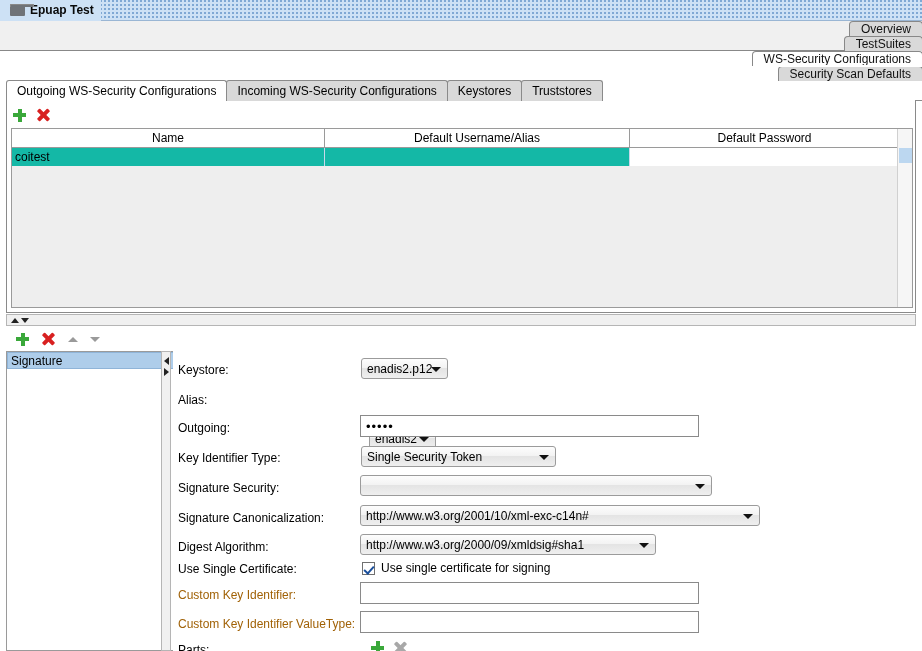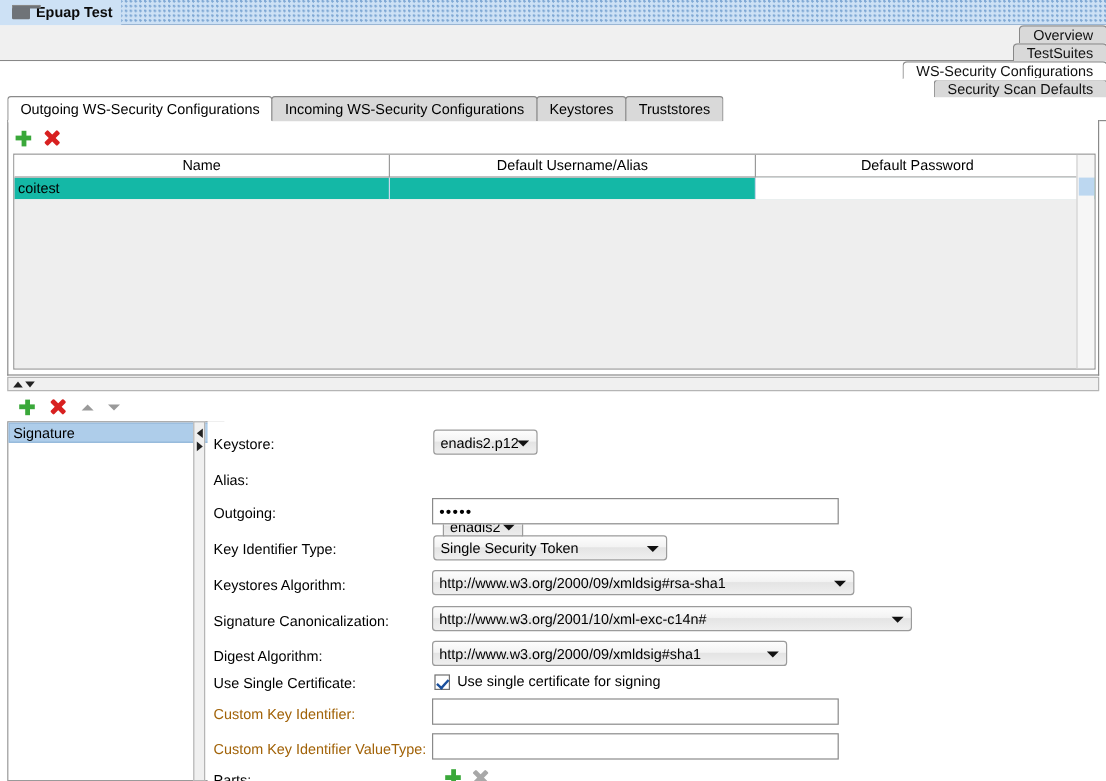--- a/index.html
+++ b/index.html
@@ -368,23 +368,22 @@
         <div class="textbox" style="left:187px; top:64px; width:339px;">
           <span class="dots">•••••</span>
         </div>
 
         <span class="flabel" style="top:100px">Key Identifier Type:</span>
         <div class="combo" style="left:188px; top:95px; width:195px;">
           <span>Single Security Token</span>
           <span class="arrow"></span>
         </div>
 
-        <span class="flabel" style="top:130px">Keystores Algorithm:</span>
+        <span class="flabel" style="top:130px">Signature Security:</span>
         <div class="combo" style="left:187px; top:124px; width:352px;">
-          <span>http://www.w3.org/2000/09/xmldsig#rsa-sha1</span>
           <span class="arrow"></span>
         </div>
 
         <span class="flabel" style="top:160px">Signature Canonicalization:</span>
         <div class="combo" style="left:187px; top:154px; width:400px;">
           <span>http://www.w3.org/2001/10/xml-exc-c14n#</span>
           <span class="arrow"></span>
         </div>
 
         <span class="flabel" style="top:189px">Digest Algorithm:</span>

